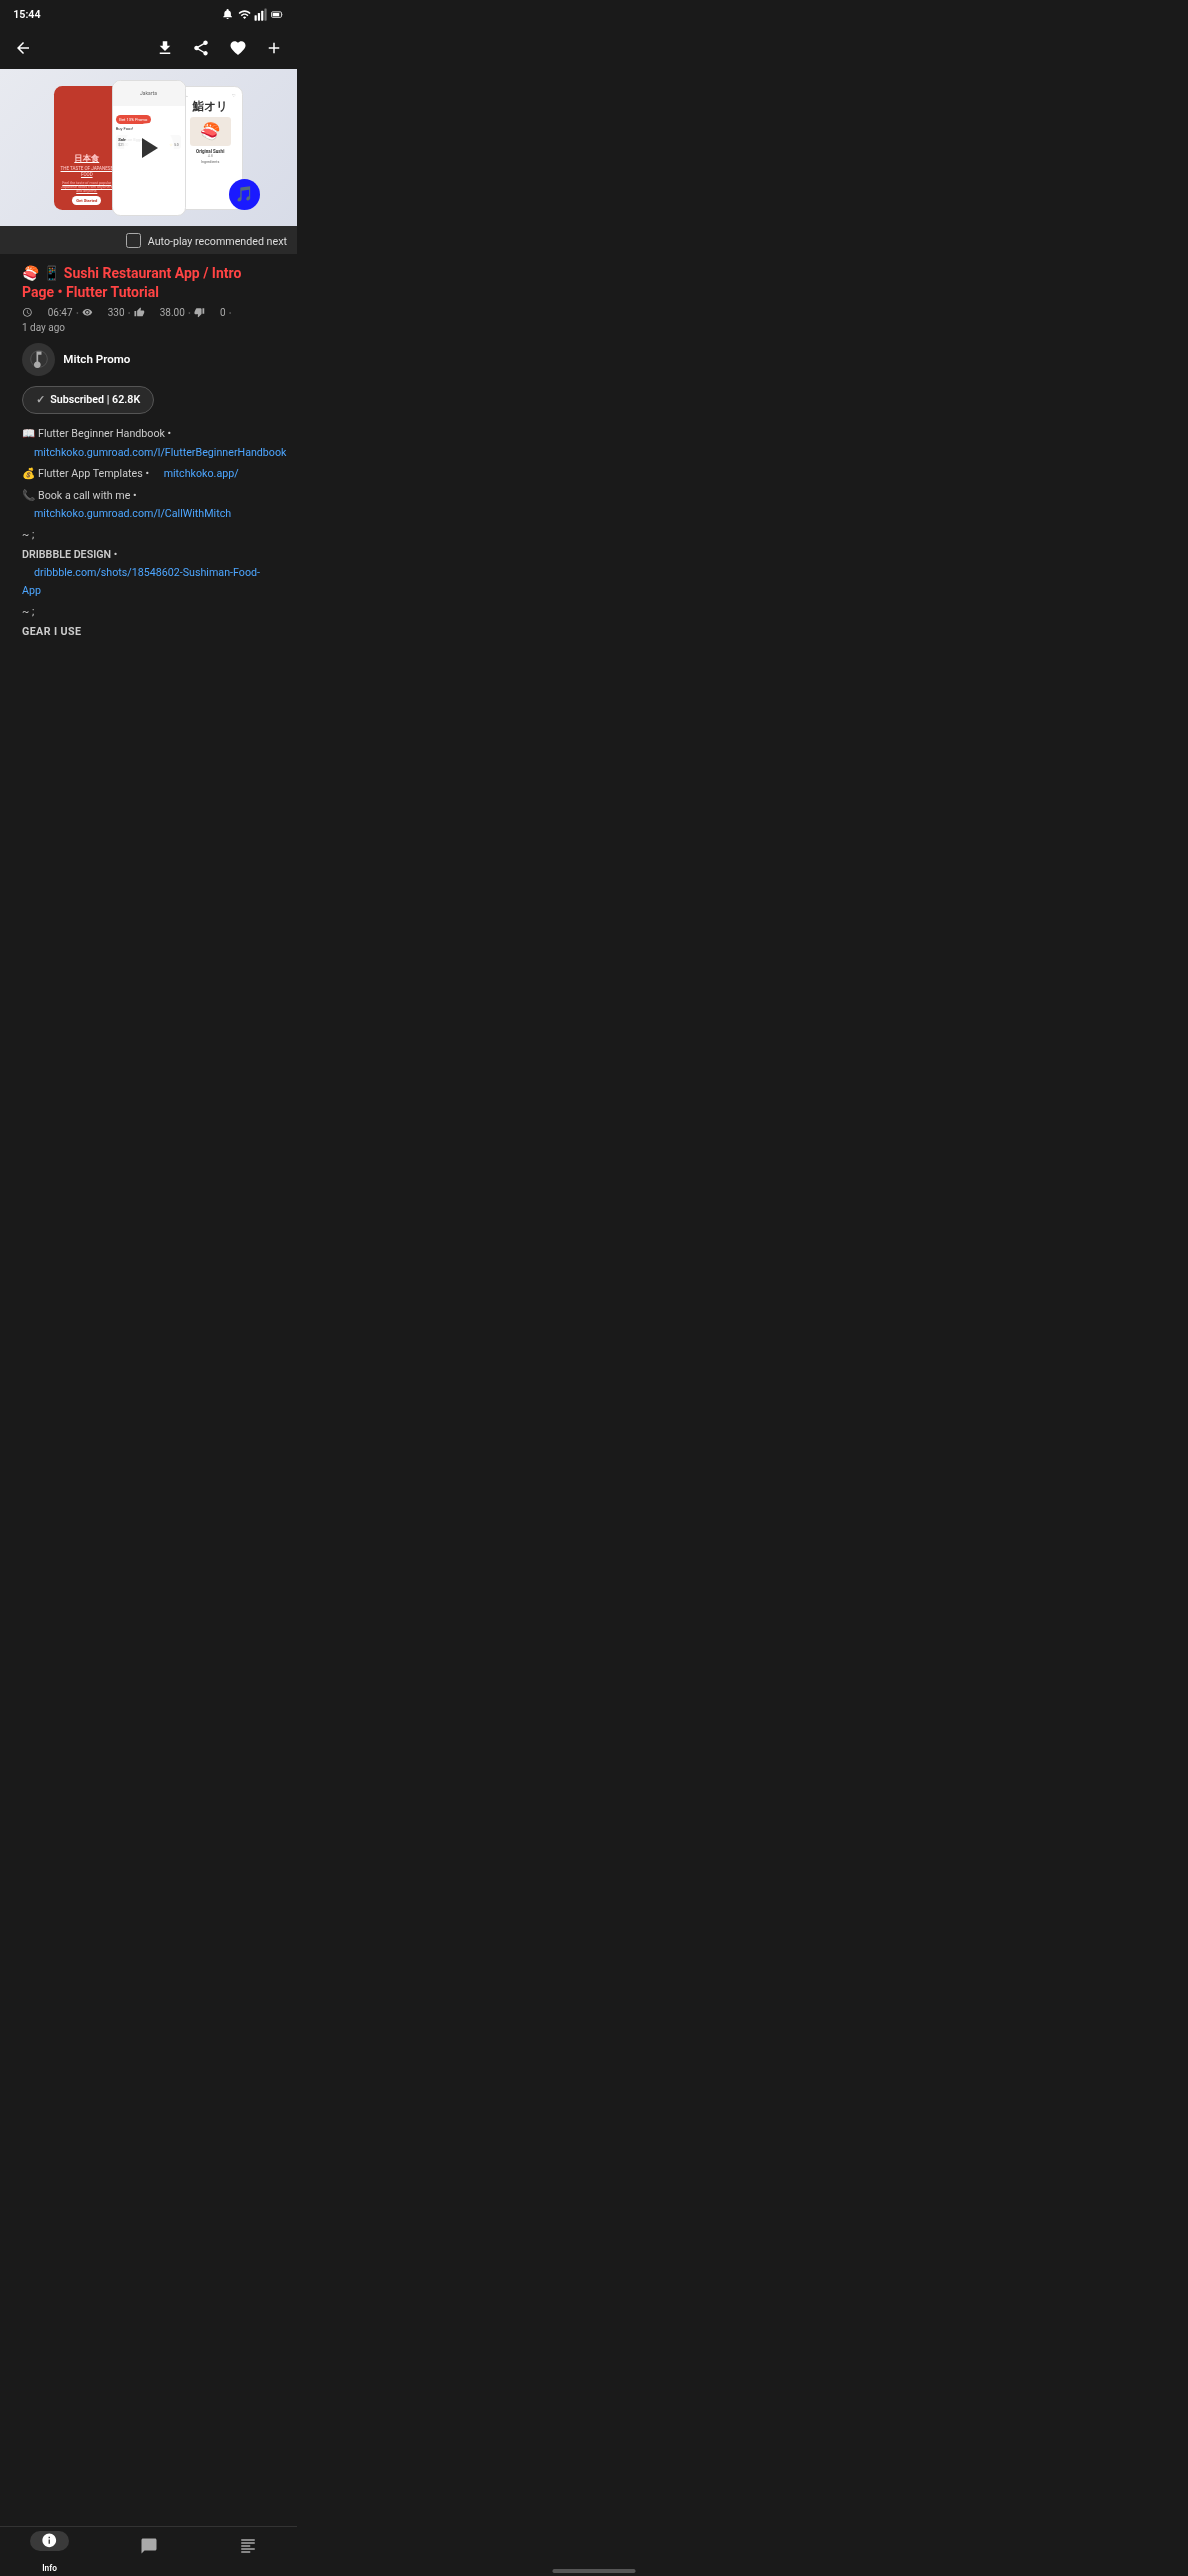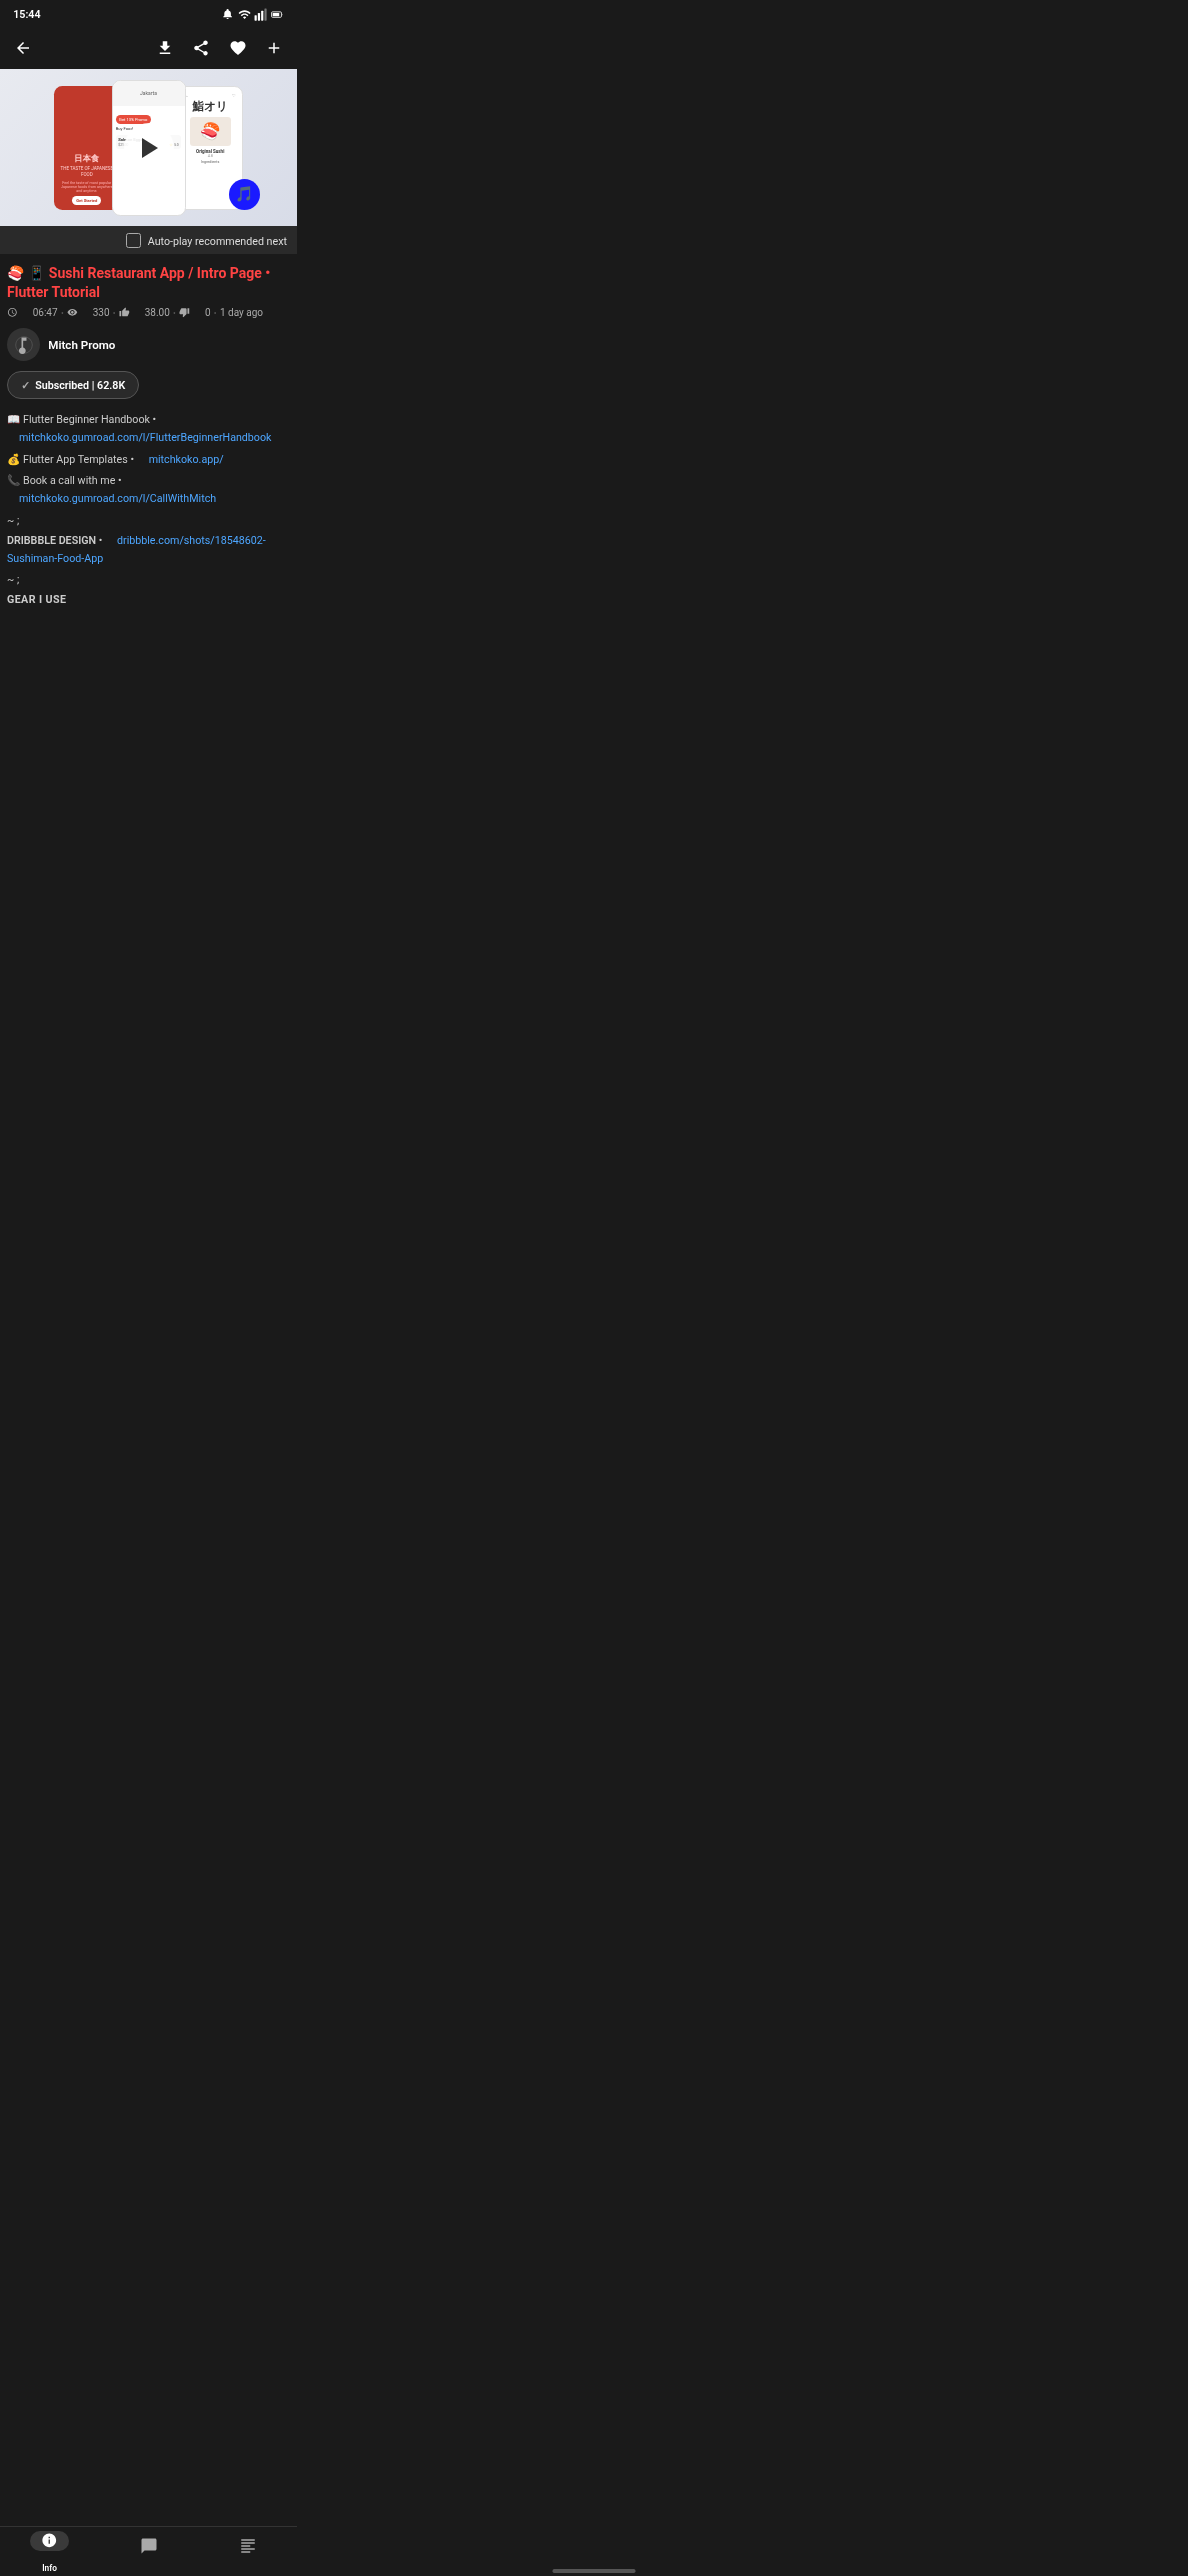--- a/index.html
+++ b/index.html
@@ -102,20 +102,21 @@
       background: #c0392b;
       border-radius: 8.3px;
       margin-right: -8.3px;
       z-index: 1;
       display: flex;
       flex-direction: column;
       align-items: center;
       justify-content: flex-end;
       padding: 5px;
       overflow: hidden;
+      text-decoration: underline;
     }
     .phone-center {
       width: 74px;
       height: 136px;
       background: #fff;
       border-radius: 8.3px;
       z-index: 2;
       border: 0.8px solid #ddd;
       overflow: hidden;
     }
@@ -191,21 +192,21 @@
       border-radius: 2.5px;
       background: transparent;
     }
     .autoplay-text {
       font-size: 10.7px;
       color: #ddd;
     }
 
     
     .content {
-      padding: 10px 7px;
+      padding: 10px 22px;
       background: #1a1a1a;
     }
 
     
     .video-title {
       font-size: 14px;
       font-weight: 700;
       color: #ff4444;
       line-height: 1.3;
       margin-bottom: 6.6px;

